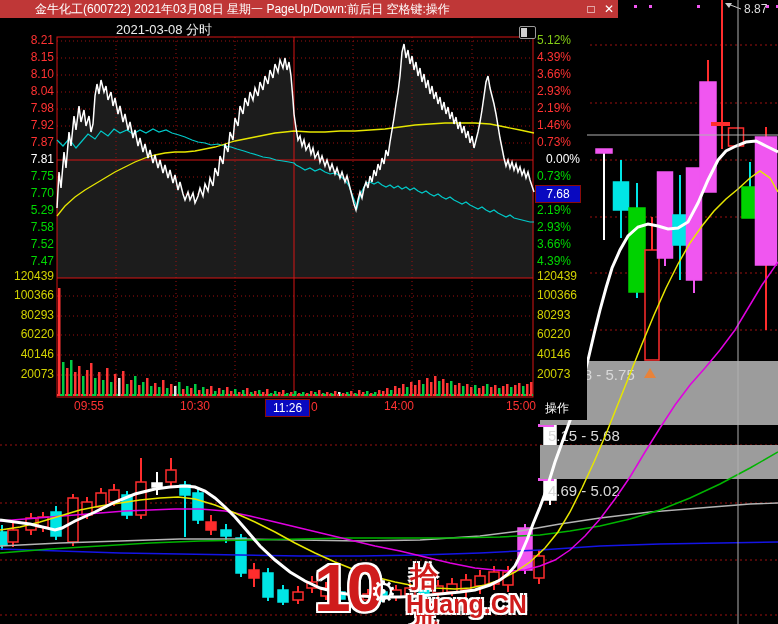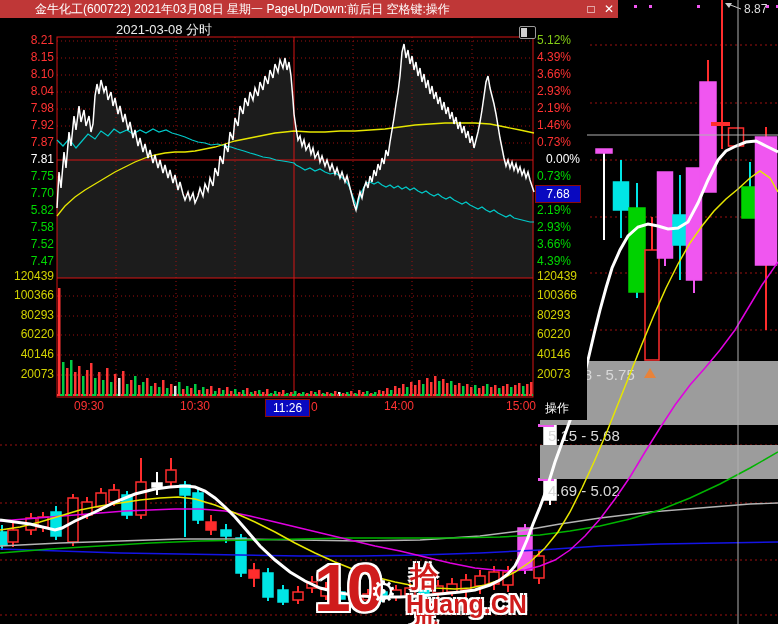--- a/index.html
+++ b/index.html
@@ -358,21 +358,21 @@
         <span class="axlab pr" style="top:34px;color:#ff3232;">8.21</span>
         <span class="axlab pr" style="top:51px;color:#ff3232;">8.15</span>
         <span class="axlab pr" style="top:68px;color:#ff3232;">8.10</span>
         <span class="axlab pr" style="top:85px;color:#ff3232;">8.04</span>
         <span class="axlab pr" style="top:102px;color:#ff3232;">7.98</span>
         <span class="axlab pr" style="top:119px;color:#ff3232;">7.92</span>
         <span class="axlab pr" style="top:136px;color:#ff3232;">7.87</span>
         <span class="axlab pr" style="top:153px;color:#ffffff;">7.81</span>
         <span class="axlab pr" style="top:170px;color:#00d800;">7.75</span>
         <span class="axlab pr" style="top:187px;color:#00d800;">7.70</span>
-        <span class="axlab pr" style="top:204px;color:#00d800;">5.82</span>
+        <span class="axlab pr" style="top:204px;color:#00d800;">5.29</span>
         <span class="axlab pr" style="top:221px;color:#00d800;">7.58</span>
         <span class="axlab pr" style="top:238px;color:#00d800;">7.52</span>
         <span class="axlab pr" style="top:255px;color:#00d800;">7.47</span>
         <span class="axlab pc" style="top:34px;color:#84cc16;">5.12%</span>
         <span class="axlab pc" style="top:51px;color:#ff3232;">4.39%</span>
         <span class="axlab pc" style="top:68px;color:#ff3232;">3.66%</span>
         <span class="axlab pc" style="top:85px;color:#ff3232;">2.93%</span>
         <span class="axlab pc" style="top:102px;color:#ff3232;">2.19%</span>
         <span class="axlab pc" style="top:119px;color:#ff3232;">1.46%</span>
         <span class="axlab pc" style="top:136px;color:#ff3232;">0.73%</span>
@@ -387,21 +387,21 @@
         <span class="axlab pr" style="top:289px;color:#d2d200;">100366</span>
         <span class="axlab pc" style="top:289px;color:#d2d200;">100366</span>
         <span class="axlab pr" style="top:309px;color:#d2d200;">80293</span>
         <span class="axlab pc" style="top:309px;color:#d2d200;">80293</span>
         <span class="axlab pr" style="top:328px;color:#d2d200;">60220</span>
         <span class="axlab pc" style="top:328px;color:#d2d200;">60220</span>
         <span class="axlab pr" style="top:348px;color:#d2d200;">40146</span>
         <span class="axlab pc" style="top:348px;color:#d2d200;">40146</span>
         <span class="axlab pr" style="top:368px;color:#d2d200;">20073</span>
         <span class="axlab pc" style="top:368px;color:#d2d200;">20073</span>
-        <span class="axlab " style="top:400px;left:74px;color:#ff3232;">09:30</span>
+        <span class="axlab " style="top:400px;left:74px;color:#ff3232;">09:55</span>
         <span class="axlab " style="top:400px;left:180px;color:#ff3232;">10:30</span>
         <span class="axlab " style="top:400px;left:384px;color:#ff3232;">14:00</span>
         <span class="axlab " style="top:400px;left:506px;color:#ff3232;">15:00</span>
       </div>
     <div class="tag" style="left:535px;top:185px;width:44px;height:16px;">7.68</div>
     <div class="tag" style="left:265px;top:399px;width:43px;height:16px;">11:26</div>
     <span class="tlab" style="left:311px;">0</span>
     <span class="tlab" style="left:545px;color:#fff;">操作</span>
   </div>
 </div>

